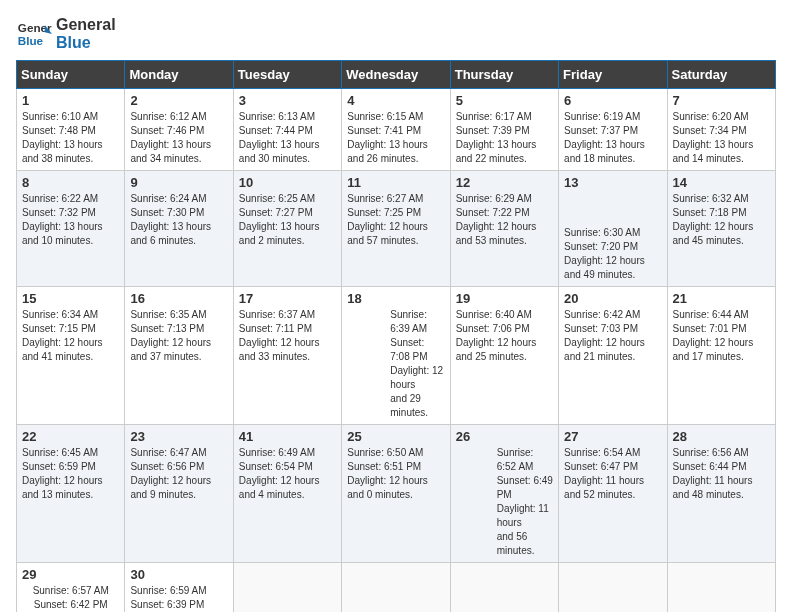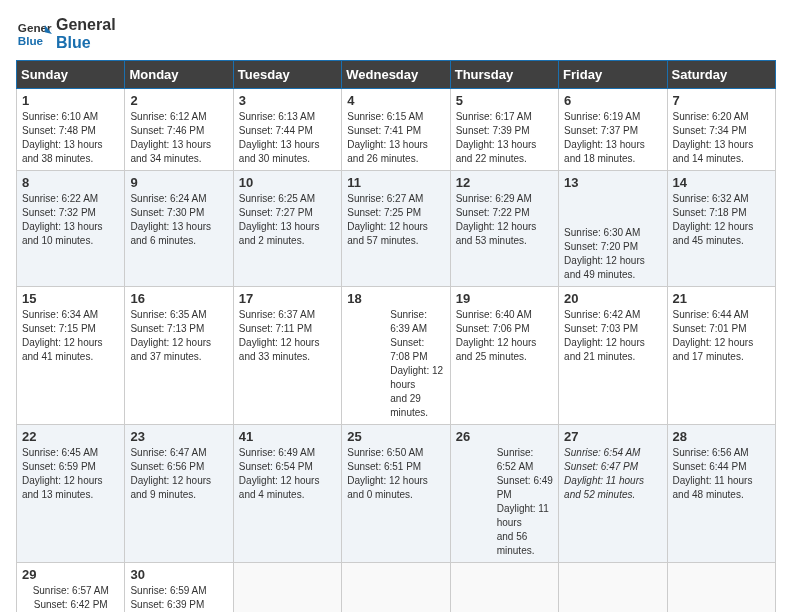--- a/index.html
+++ b/index.html
@@ -299,21 +299,21 @@
         </td>
         <td>
           <span class="day-num">26</span>
           <div class="day-info" style="white-space: pre-line; margin-left: 41px;">Sunrise: 6:52 AM
 Sunset: 6:49 PM
 Daylight: 11 hours
 and 56 minutes.</div>
         </td>
         <td>
           <span class="day-num">27</span>
-          <div class="day-info" style="white-space: pre-line; font-style: italic;">Sunrise: 6:54 AM
+          <div class="day-info" style="white-space: pre-line;">Sunrise: 6:54 AM
 Sunset: 6:47 PM
 Daylight: 11 hours
 and 52 minutes.</div>
         </td>
         <td>
           <span class="day-num">28</span>
           <div class="day-info" style="white-space: pre-line;">Sunrise: 6:56 AM
 Sunset: 6:44 PM
 Daylight: 11 hours
 and 48 minutes.</div>

